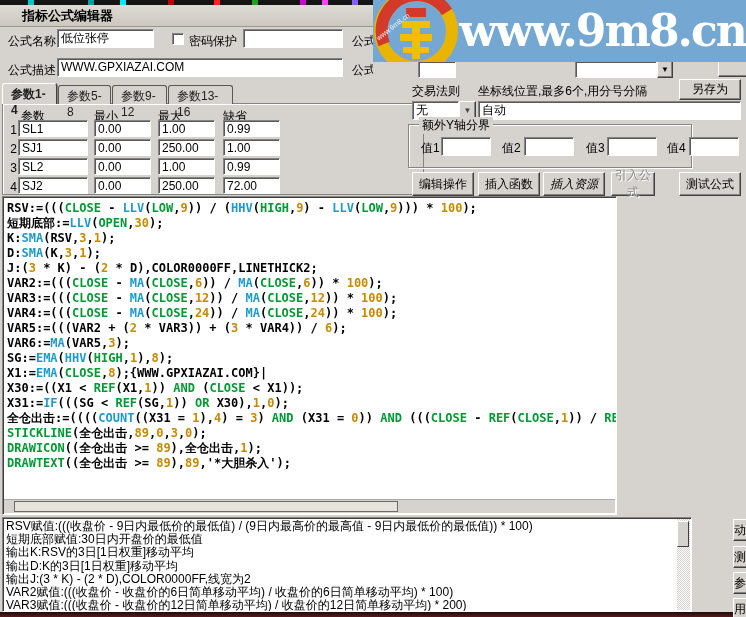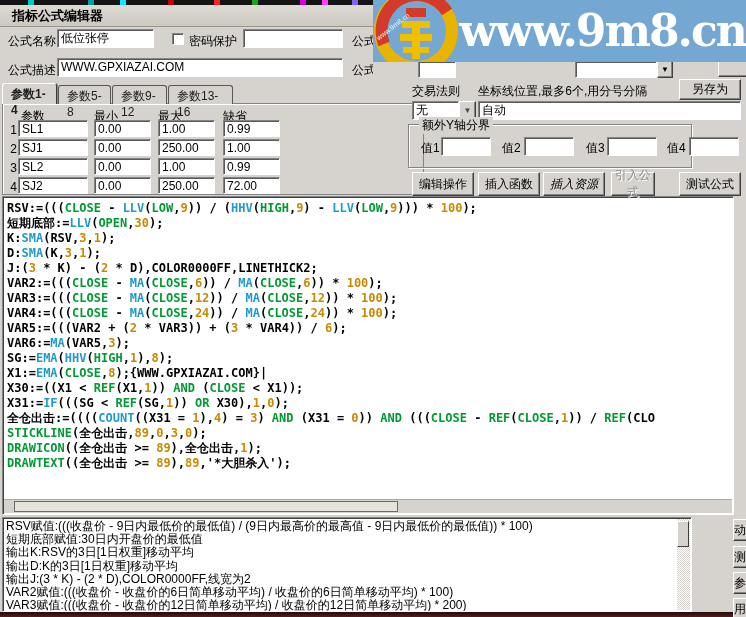--- a/index.html
+++ b/index.html
@@ -10,21 +10,21 @@
     font-size:12px; color:#000;
   }
   .abs { position:absolute; }
   
   #noise { left:0; top:0; width:373px; height:5px; background:#141414; overflow:hidden; }
   .ndot { position:absolute; top:0; height:5px; width:6px; }
   
   #titlebar { left:0; top:5px; width:746px; height:22px;
     background:linear-gradient(#dedbd4,#ccc8c0); border-bottom:1px solid #9a978f;
     display:flex; align-items:center; }
-  #titlebar .t { font-weight:bold; padding-left:12px; font-size:13px; }
+  #titlebar .t { font-weight:bold; padding-left:22px; font-size:13px; }
   
   .inp { background:#fff; border:1px solid; border-color:#848484 #ffffff #ffffff #848484;
     box-shadow:inset 1px 1px 0 #5a5a5a; padding:1px 3px; white-space:nowrap; overflow:hidden;
     font-size:12px; line-height:14px; }
   .btn { background:#d6d3ce; border:1px solid; border-color:#ffffff #404040 #404040 #ffffff;
     box-shadow:inset -1px -1px 0 #848484; text-align:center; font-size:12px;
     display:flex; align-items:center; justify-content:center; cursor:default; }
   .btn.disabled { color:#8c8c8c; text-shadow:1px 1px 0 #fff; }
   .lbl { white-space:nowrap; }
   .chk { width:12px; height:12px; background:#fff; border:1px solid; 
@@ -33,21 +33,21 @@
   .tab { position:absolute; top:85px; height:19px; padding:2px 8px 0 8px;
     background:#d6d3ce; border:1px solid #585858; border-bottom:none;
     border-top-left-radius:3px; border-top-right-radius:3px; color:#222; }
   .tab.active { top:83px; height:21px; z-index:3; border-color:#fff #404040 #d6d3ce #fff;
     font-weight:bold; box-shadow:1px 0 0 #848484; }
   #tabpanel { left:2px; top:103px; width:422px; height:92px;
     border:1px solid #848484; box-shadow:inset 1px 1px 0 #fff; background:#d6d3ce; }
   .pth { position:absolute; font-size:12px; }
   .prow-idx { position:absolute; width:12px; text-align:right; }
   
-  #editor { left:2px; top:196px; width:732px; height:319px; background:#fff;
+  #editor { left:2px; top:196px; width:615px; height:319px; background:#fff;
     border:1px solid; border-color:#848484 #fff #fff #848484; box-shadow:inset 1px 1px 0 #404040;
     overflow:hidden; }
   #code { position:absolute; left:4px; top:4px; white-space:pre;
     font-family:"DejaVu Sans Mono", monospace; font-weight:bold; font-size:12px; line-height:15px; }
   .tk-g { color:#009933; } .tk-b { color:#1e9acb; } .tk-o { color:#c78a00; }
   #hscroll { position:absolute; left:1px; right:1px; bottom:1px; height:14px; background:#d6d3ce;
     border-top:1px solid #aaa; }
   #hthumb { position:absolute; left:10px; top:1px; width:384px; height:11px;
     background:#e6e3dd; border:1px solid #6a6a6a; }
   

